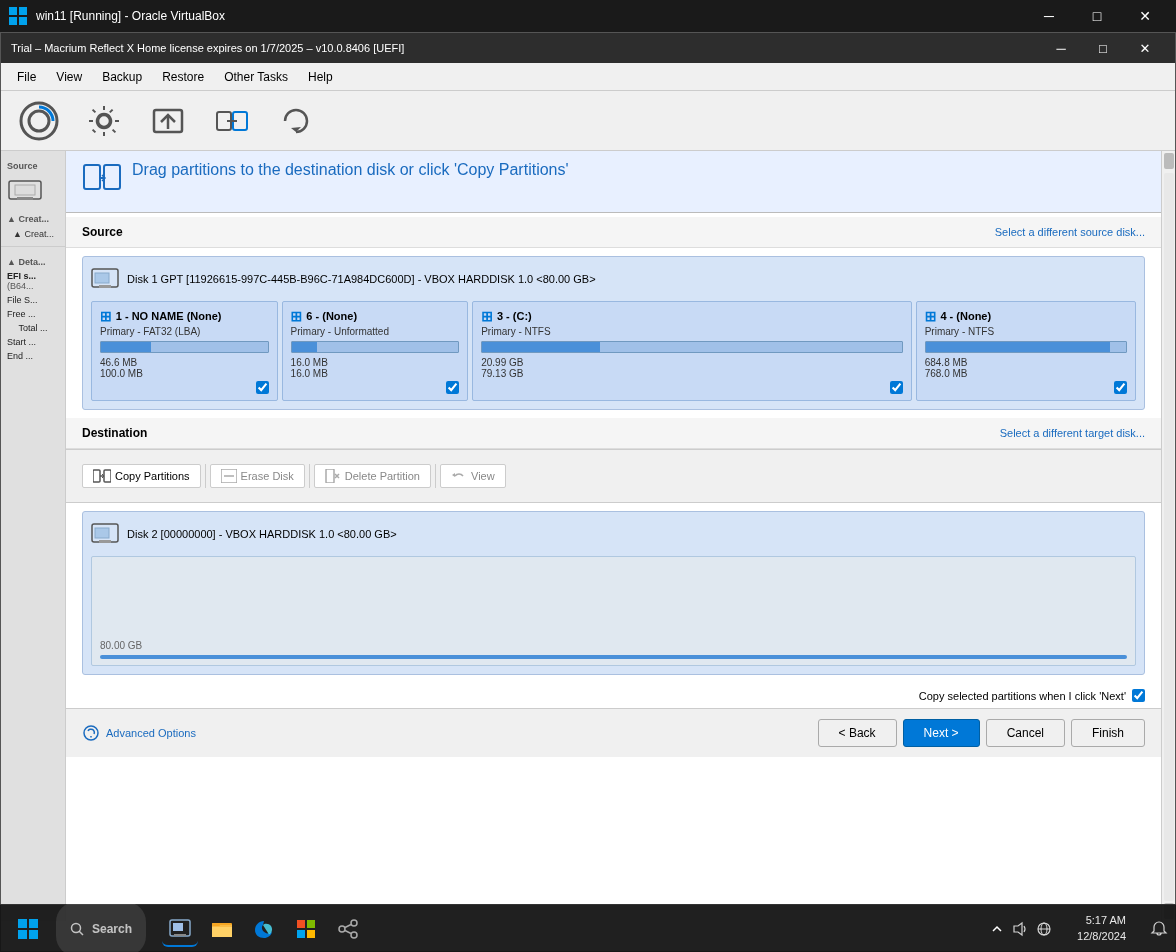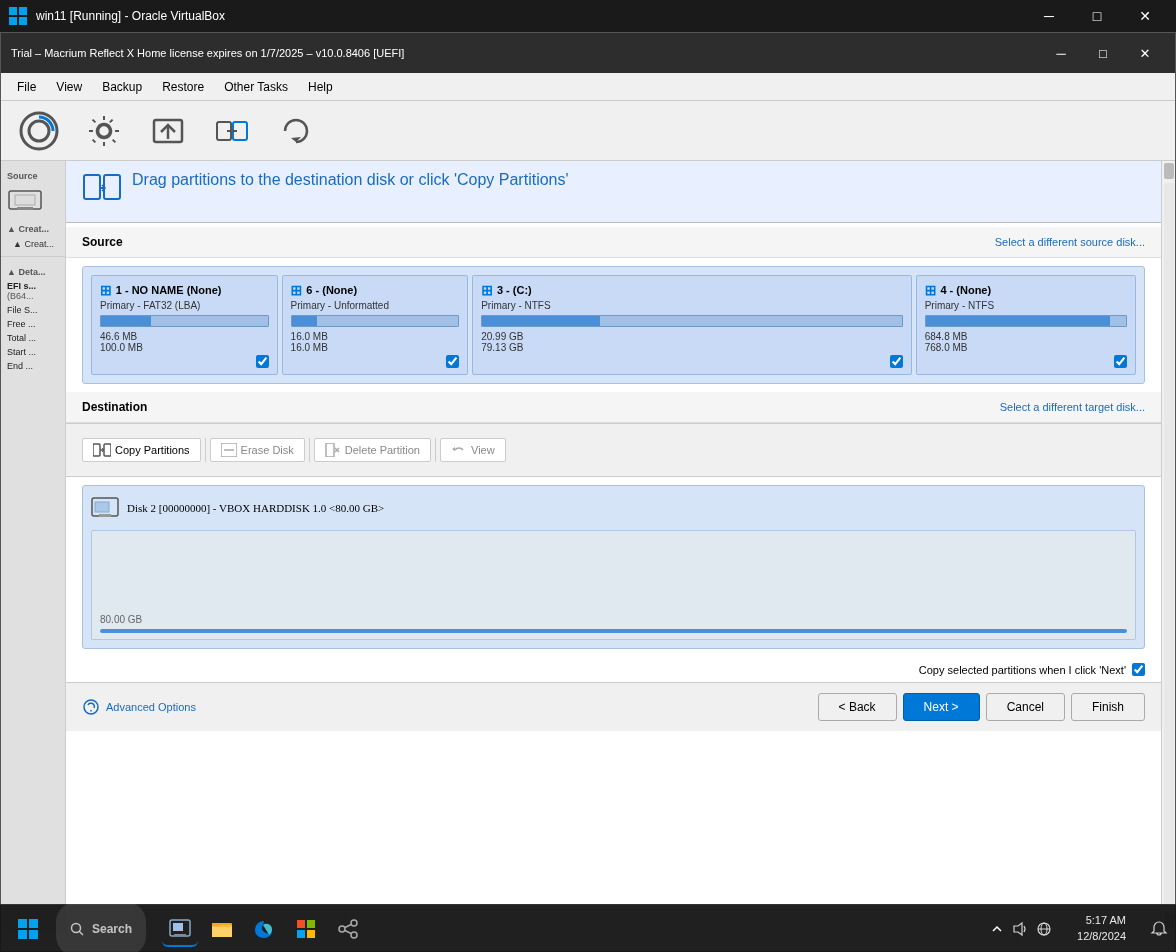--- a/index.html
+++ b/index.html
@@ -29,21 +29,21 @@
       background: #f0f0f0;
       border: 1px solid #555;
       position: absolute;
       top: 32px; left: 0; right: 0;
       height: calc(100% - 32px);
     }
 
     .app-titlebar {
       background: #2d2d2d;
       color: #fff;
-      height: 40px;
+      height: 30px;
       display: flex;
       align-items: center;
       padding: 0 10px;
       font-size: 12px;
     }
     .app-titlebar .title { flex: 1; }
     .app-titlebar .app-controls { display: flex; gap: 2px; }
     .app-ctrl-btn {
       width: 40px; height: 28px;
       background: transparent; border: none; color: #fff; font-size: 13px; cursor: pointer;
@@ -159,21 +159,20 @@
     }
     .dest-btn {
       display: flex; align-items: center; gap: 4px;
       padding: 4px 10px; border: 1px solid #ccc; background: #fff;
       border-radius: 2px; cursor: pointer; font-size: 11px;
     }
     .dest-btn.disabled { color: #999; cursor: default; }
     .dest-disk-info {
       display: flex; align-items: center; gap: 8px; margin-bottom: 8px;
       font-size: 11px;
-      font-family: Liberation Serif, serif;
     }
 
     
     .copy-checkbox-row {
       display: flex; align-items: center; justify-content: flex-end;
       padding: 6px 16px;
       font-size: 11px; gap: 6px;
     }
 
     
@@ -362,21 +361,21 @@
       <div class="sidebar-group-label">▲ Creat...</div>
       <div class="sidebar-nav-item" style="font-size:9px; padding-left: 12px;">▲ Creat...</div>
       <div style="height:1px; background:#ccc; margin:4px 0;"></div>
       <div class="sidebar-details-label">▲ Deta...</div>
       <div class="sidebar-detail-row" style="font-size:9px;">
         <span class="detail-key">EFI s...</span><br>
         <span style="color:#555;">(B64...</span>
       </div>
       <div class="sidebar-detail-row" style="font-size:9px;">File S...</div>
       <div class="sidebar-detail-row" style="font-size:9px;">Free ...</div>
-      <div class="sidebar-detail-row" style="font-size:9px;">Total ...</div>
+      <div class="sidebar-detail-row" style="font-size:9px;text-align:center;">Total ...</div>
       <div class="sidebar-detail-row" style="font-size:9px;">Start ...</div>
       <div class="sidebar-detail-row" style="font-size:9px;">End ...</div>
     </div>
 
     <div class="content">
 
       <div class="clone-header">
         <div style="font-size:26px;">
           <svg width="40" height="34" viewBox="0 0 40 34">
             <rect x="2" y="4" width="16" height="24" rx="2" fill="none" stroke="#1a6bbf" stroke-width="2"></rect>
@@ -387,20 +386,30 @@
         </div>
         <div class="clone-title">Drag partitions to the destination disk or click 'Copy Partitions'</div>
       </div>
 
       <div class="section-header" style="margin-top:4px;">
         <span class="section-label">Source</span>
         <a class="section-link">Select a different source disk...</a>
       </div>
 
       <div class="disk-container">
+        <div class="disk-info">
+          <div>
+            <svg width="28" height="26" viewBox="0 0 28 26">
+              <rect x="1" y="4" width="26" height="18" rx="2" fill="none" stroke="#555" stroke-width="1.5"></rect>
+              <rect x="4" y="8" width="14" height="10" fill="#aac8e8" stroke="#88aacc" stroke-width="1"></rect>
+              <rect x="8" y="20" width="12" height="3" fill="#999"></rect>
+            </svg>
+          </div>
+          <span style="font-size:11px; font-weight:500;">Disk 1  GPT  [11926615-997C-445B-B96C-71A984DC600D]  -  VBOX HARDDISK 1.0  &lt;80.00 GB&gt;</span>
+        </div>
         <div class="partitions-row">
 
           <div class="partition">
             <div class="partition-name">
               <span style="color:#0078d7; font-size:14px;">⊞</span>
               <span>1 -  NO NAME (None)</span>
             </div>
             <div class="partition-type">Primary - FAT32 (LBA)</div>
             <div class="partition-bar-container">
               <div class="partition-bar" style="width:30%;"></div>

